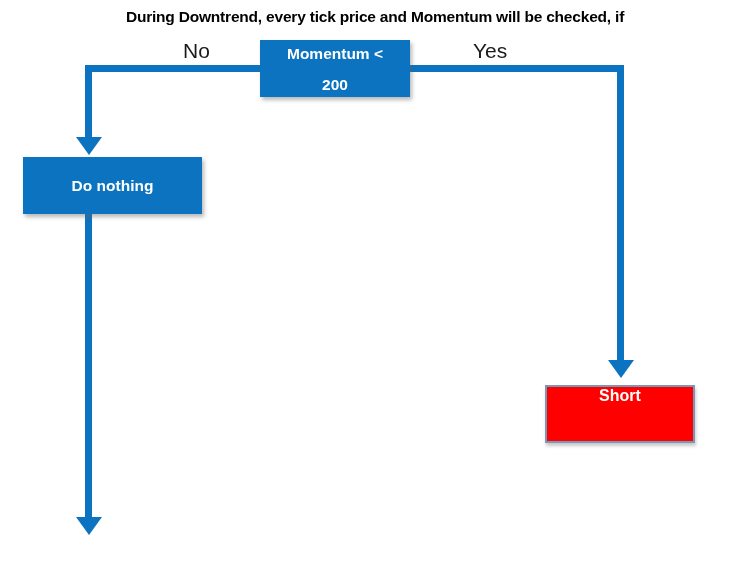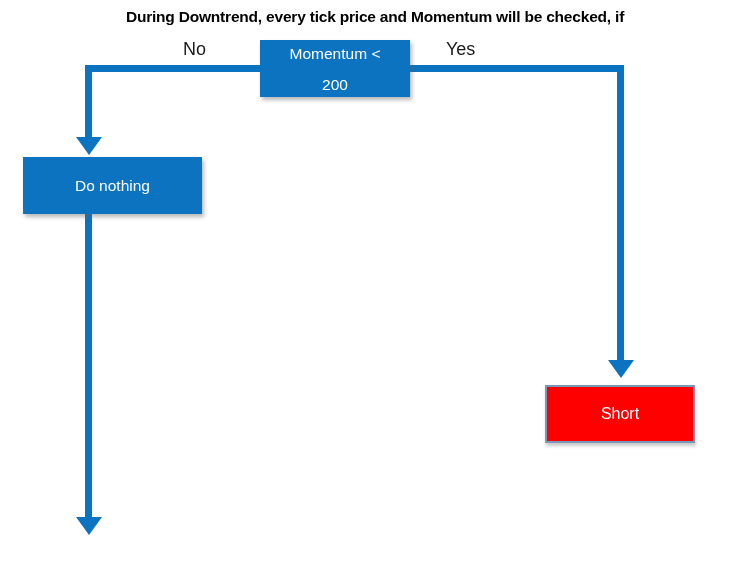--- a/index.html
+++ b/index.html
@@ -22,32 +22,32 @@
     left: 0;
     width: 750px;
     text-align: center;
     font-size: 15.5px;
     font-weight: bold;
     color: #000000;
     letter-spacing: -0.2px;
   }
   .edge-label {
     position: absolute;
-    font-size: 18px;
+    font-size: 21px;
     color: #1a1a1a;
     font-weight: 400;
   }
   .edge-label.no  { left: 183px; top: 39px; }
-  .edge-label.yes { left: 446px; top: 39px; }
+  .edge-label.yes { left: 473px; top: 39px; }
 
   .node {
     position: absolute;
     box-sizing: border-box;
     color: #ffffff;
-    font-weight: normal;
+    font-weight: bold;
     font-size: 15.5px;
     text-align: center;
     gap: 12px;
   }
   .node.decision {
     left: 260px; top: 40px;
     width: 150px; height: 57px;
     background: var(--flow-blue, #0b73bf);
     box-shadow: 2px 3px 4px rgba(100,100,100,0.45);
     display: flex;
@@ -65,21 +65,21 @@
     align-items: center;
     justify-content: center;
   }
   .node.short {
     left: 545px; top: 385px;
     width: 150px; height: 58px;
     background: var(--short-red, #fe0000);
     border: 2px solid var(--short-border, #7b97b8);
     box-shadow: 1px 3px 3px rgba(120,120,120,0.4);
     display: flex;
-    align-items: center;
+    align-items: flex-start;
     justify-content: center;
     font-size: 16px;
   }
 
   .hline, .vline {
     position: absolute;
     background: var(--flow-blue, #0b73bf);
   }
   .hline { height: 7px; }
   .vline { width: 7px; }

